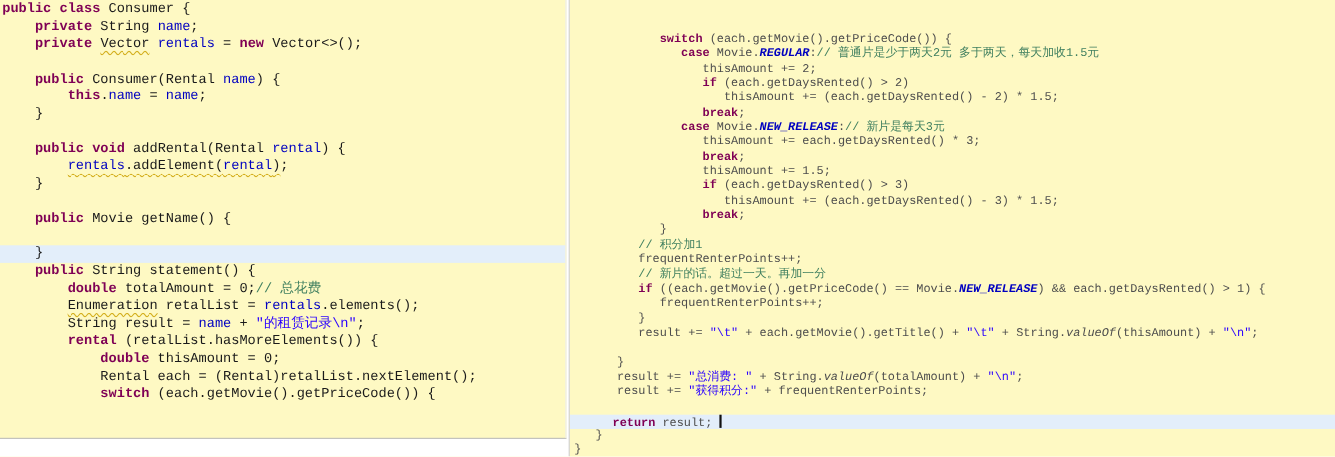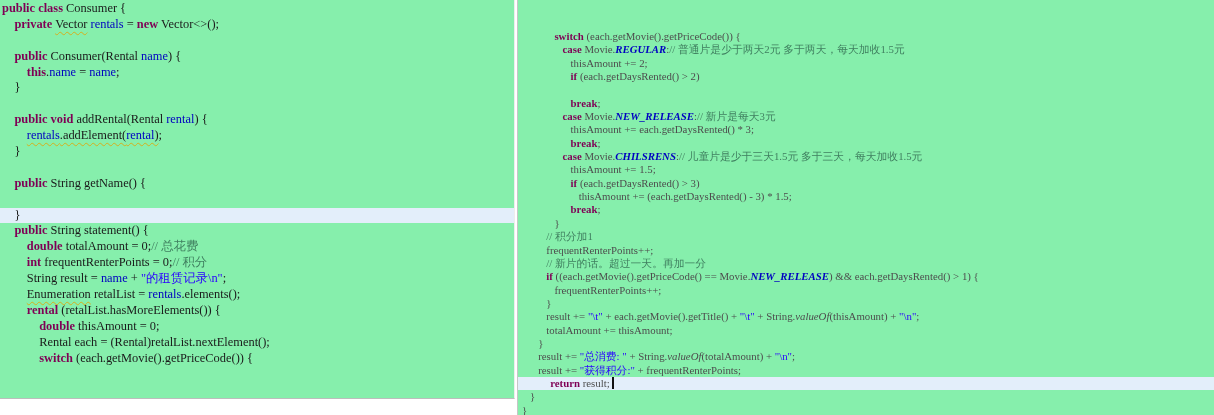--- a/index.html
+++ b/index.html
@@ -1,96 +1,95 @@
 <!DOCTYPE html>
 <html><head>
 <meta charset="utf-8">
 <style>
   html,body{margin:0;padding:0;background:#ffffff;}
   body{width:1214px;height:415px;overflow:hidden;position:relative;
        font-family:"Liberation Mono","DejaVu Sans Mono",monospace;}
-  .pane{position:absolute;background:#86efac;overflow:hidden;font-family:Liberation Serif, serif;}
+  .pane{position:absolute;background:#fef9c3;overflow:hidden;}
   .pane-left{left:0;top:0;width:512px;height:397px;
              border-bottom:1px solid #bdbdbd;border-right:1px solid #ededed;
              padding:1px 0 0 2px;font-size:12.4px;line-height:15.9px;color:#1a1a1a;}
   .pane-right{left:518px;top:0;width:692px;height:415px;
               padding:30px 0 0 4px;font-size:10.8px;line-height:13.35px;color:#4d4d4d;}
   .divider{position:absolute;left:517px;top:0;width:1px;height:415px;background:#c6c6c6;}
   .line{white-space:pre;}
   .pane-left  .line{height:15.9px;}
   .pane-right .line{height:13.35px;}
   .hl{background:#e3eefa;}
   .pane-left  .hl{margin-left:-2px;padding-left:2px;}
-  .pane-right .hl{margin-left:-4px;padding-left:16px;}
+  .pane-right .hl{margin-left:-4px;padding-left:0;margin-top:13px;}
   .t-k{color:#7f0055;font-weight:bold;}
   .t-s{color:#2a00ff;}
   .t-c{color:#3f7f5f;}
   .t-f{color:#0000c0;}
   .t-n{color:#0000c0;font-weight:bold;font-style:italic;}
   .t-m{font-style:italic;}
   .t-w{text-decoration:underline;text-decoration-style:wavy;
        text-decoration-color:#d4af1e;text-decoration-thickness:1px;
        text-underline-offset:2.5px;text-decoration-skip-ink:none;}
   .caret{display:inline-block;width:1.5px;height:12px;background:#111;
          vertical-align:-2px;}
 </style>
 </head>
 <body>
 
 <div>
   <div class="pane pane-left">
       <div class="line"><span class="t-k">public</span><span class=""> </span><span class="t-k">class</span><span class=""> Consumer {</span></div>
+      <div class="line"><span class="">    </span><span class="t-k">private</span><span class=""> String </span><span class="t-f">name</span><span class="">;</span></div>
       <div class="line"><span class="">    </span><span class="t-k">private</span><span class=""> </span><span class="t-w">Vector</span><span class=""> </span><span class="t-f">rentals</span><span class=""> = </span><span class="t-k">new</span><span class=""> Vector&lt;&gt;();</span></div>
       <div class="line">&nbsp;</div>
       <div class="line"><span class="">    </span><span class="t-k">public</span><span class=""> Consumer(Rental </span><span class="t-f">name</span><span class="">) {</span></div>
       <div class="line"><span class="">        </span><span class="t-k">this</span><span class="">.</span><span class="t-f">name</span><span class=""> = </span><span class="t-f">name</span><span class="">;</span></div>
       <div class="line"><span class="">    }</span></div>
       <div class="line">&nbsp;</div>
       <div class="line"><span class="">    </span><span class="t-k">public</span><span class=""> </span><span class="t-k">void</span><span class=""> addRental(Rental </span><span class="t-f">rental</span><span class="">) {</span></div>
       <div class="line"><span class="">        </span><span class="t-f t-w">rentals</span><span class="t-w">.addElement(</span><span class="t-f t-w">rental</span><span class="t-w">)</span><span class="">;</span></div>
       <div class="line"><span class="">    }</span></div>
       <div class="line">&nbsp;</div>
-      <div class="line"><span class="">    </span><span class="t-k">public</span><span class=""> String getName() {</span></div>
+      <div class="line"><span class="">    </span><span class="t-k">public</span><span class=""> Movie getName() {</span></div>
       <div class="line">&nbsp;</div>
       <div class="line hl"><span class="">    }</span></div>
       <div class="line"><span class="">    </span><span class="t-k">public</span><span class=""> String statement() {</span></div>
       <div class="line"><span class="">        </span><span class="t-k">double</span><span class=""> totalAmount = 0;</span><span class="t-c">// 总花费</span></div>
-      <div class="line"><span class="">        </span><span class="t-k">int</span><span class=""> frequentRenterPoints = 0;</span><span class="t-c">// 积分</span></div>
+      <div class="line"><span class="">        </span><span class="t-w">Enumeration</span><span class=""> retalList = </span><span class="t-f">rentals</span><span class="">.elements();</span></div>
       <div class="line"><span class="">        </span><span class="">String result = </span><span class="t-f">name</span><span class=""> + </span><span class="t-s">"的租赁记录\n"</span><span class="">;</span></div>
-      <div class="line"><span class="">        </span><span class="t-w">Enumeration</span><span class=""> retalList = </span><span class="t-f">rentals</span><span class="">.elements();</span></div>
       <div class="line"><span class="">        </span><span class="t-k">rental</span><span class=""> (retalList.hasMoreElements()) {</span></div>
       <div class="line"><span class="">            </span><span class="t-k">double</span><span class=""> thisAmount = 0;</span></div>
       <div class="line"><span class="">            </span><span class="">Rental each = (Rental)retalList.nextElement();</span></div>
       <div class="line"><span class="">            </span><span class="t-k">switch</span><span class=""> (each.getMovie().getPriceCode()) {</span></div>
     </div>
   <div class="divider"></div>
   <div class="pane pane-right">
       <div class="line"><span class="">            </span><span class="t-k">switch</span><span class=""> (each.getMovie().getPriceCode()) {</span></div>
       <div class="line"><span class="">               </span><span class="t-k">case</span><span class=""> Movie.</span><span class="t-n">REGULAR</span><span class="">:</span><span class="t-c">// 普通片是少于两天2元 多于两天，每天加收1.5元</span></div>
       <div class="line"><span class="">                  </span><span class="">thisAmount += 2;</span></div>
       <div class="line"><span class="">                  </span><span class="t-k">if</span><span class=""> (each.getDaysRented() &gt; 2)</span></div>
-      <div class="line"><span class="">                     </span></div>
+      <div class="line"><span class="">                     </span><span class="">thisAmount += (each.getDaysRented() - 2) * 1.5;</span></div>
       <div class="line"><span class="">                  </span><span class="t-k">break</span><span class="">;</span></div>
       <div class="line"><span class="">               </span><span class="t-k">case</span><span class=""> Movie.</span><span class="t-n">NEW_RELEASE</span><span class="">:</span><span class="t-c">// 新片是每天3元</span></div>
       <div class="line"><span class="">                  </span><span class="">thisAmount += each.getDaysRented() * 3;</span></div>
       <div class="line"><span class="">                  </span><span class="t-k">break</span><span class="">;</span></div>
-      <div class="line"><span class="">               </span><span class="t-k">case</span><span class=""> Movie.</span><span class="t-n">CHILSRENS</span><span class="">:</span><span class="t-c">// 儿童片是少于三天1.5元 多于三天，每天加收1.5元</span></div>
       <div class="line"><span class="">                  </span><span class="">thisAmount += 1.5;</span></div>
       <div class="line"><span class="">                  </span><span class="t-k">if</span><span class=""> (each.getDaysRented() &gt; 3)</span></div>
       <div class="line"><span class="">                     </span><span class="">thisAmount += (each.getDaysRented() - 3) * 1.5;</span></div>
       <div class="line"><span class="">                  </span><span class="t-k">break</span><span class="">;</span></div>
       <div class="line"><span class="">            </span><span class="">}</span></div>
       <div class="line"><span class="">         </span><span class="t-c">// 积分加1</span></div>
       <div class="line"><span class="">         </span><span class="">frequentRenterPoints++;</span></div>
       <div class="line"><span class="">         </span><span class="t-c">// 新片的话。超过一天。再加一分</span></div>
       <div class="line"><span class="">         </span><span class="t-k">if</span><span class=""> ((each.getMovie().getPriceCode() == Movie.</span><span class="t-n">NEW_RELEASE</span><span class="">) &amp;&amp; each.getDaysRented() &gt; 1) {</span></div>
       <div class="line"><span class="">            </span><span class="">frequentRenterPoints++;</span></div>
       <div class="line"><span class="">         </span><span class="">}</span></div>
       <div class="line"><span class="">         </span><span class="">result += </span><span class="t-s">"\t"</span><span class=""> + each.getMovie().getTitle() + </span><span class="t-s">"\t"</span><span class=""> + String.</span><span class="t-m">valueOf</span><span class="">(thisAmount) + </span><span class="t-s">"\n"</span><span class="">;</span></div>
-      <div class="line"><span class="">         </span><span class="">totalAmount += thisAmount;</span></div>
+      <div class="line"><span class="">         </span></div>
       <div class="line"><span class="">      </span><span class="">}</span></div>
       <div class="line"><span class="">      </span><span class="">result += </span><span class="t-s">"总消费: "</span><span class=""> + String.</span><span class="t-m">valueOf</span><span class="">(totalAmount) + </span><span class="t-s">"\n"</span><span class="">;</span></div>
       <div class="line"><span class="">      </span><span class="">result += </span><span class="t-s">"获得积分:"</span><span class=""> + frequentRenterPoints;</span></div>
       <div class="line hl"><span class="">      </span><span class="t-k">return</span><span class=""> result; </span><span class="caret"></span></div>
       <div class="line"><span class="">   </span><span class="">}</span></div>
       <div class="line"><span class="">}</span></div>
     </div>
 </div>
 
 </body></html>

